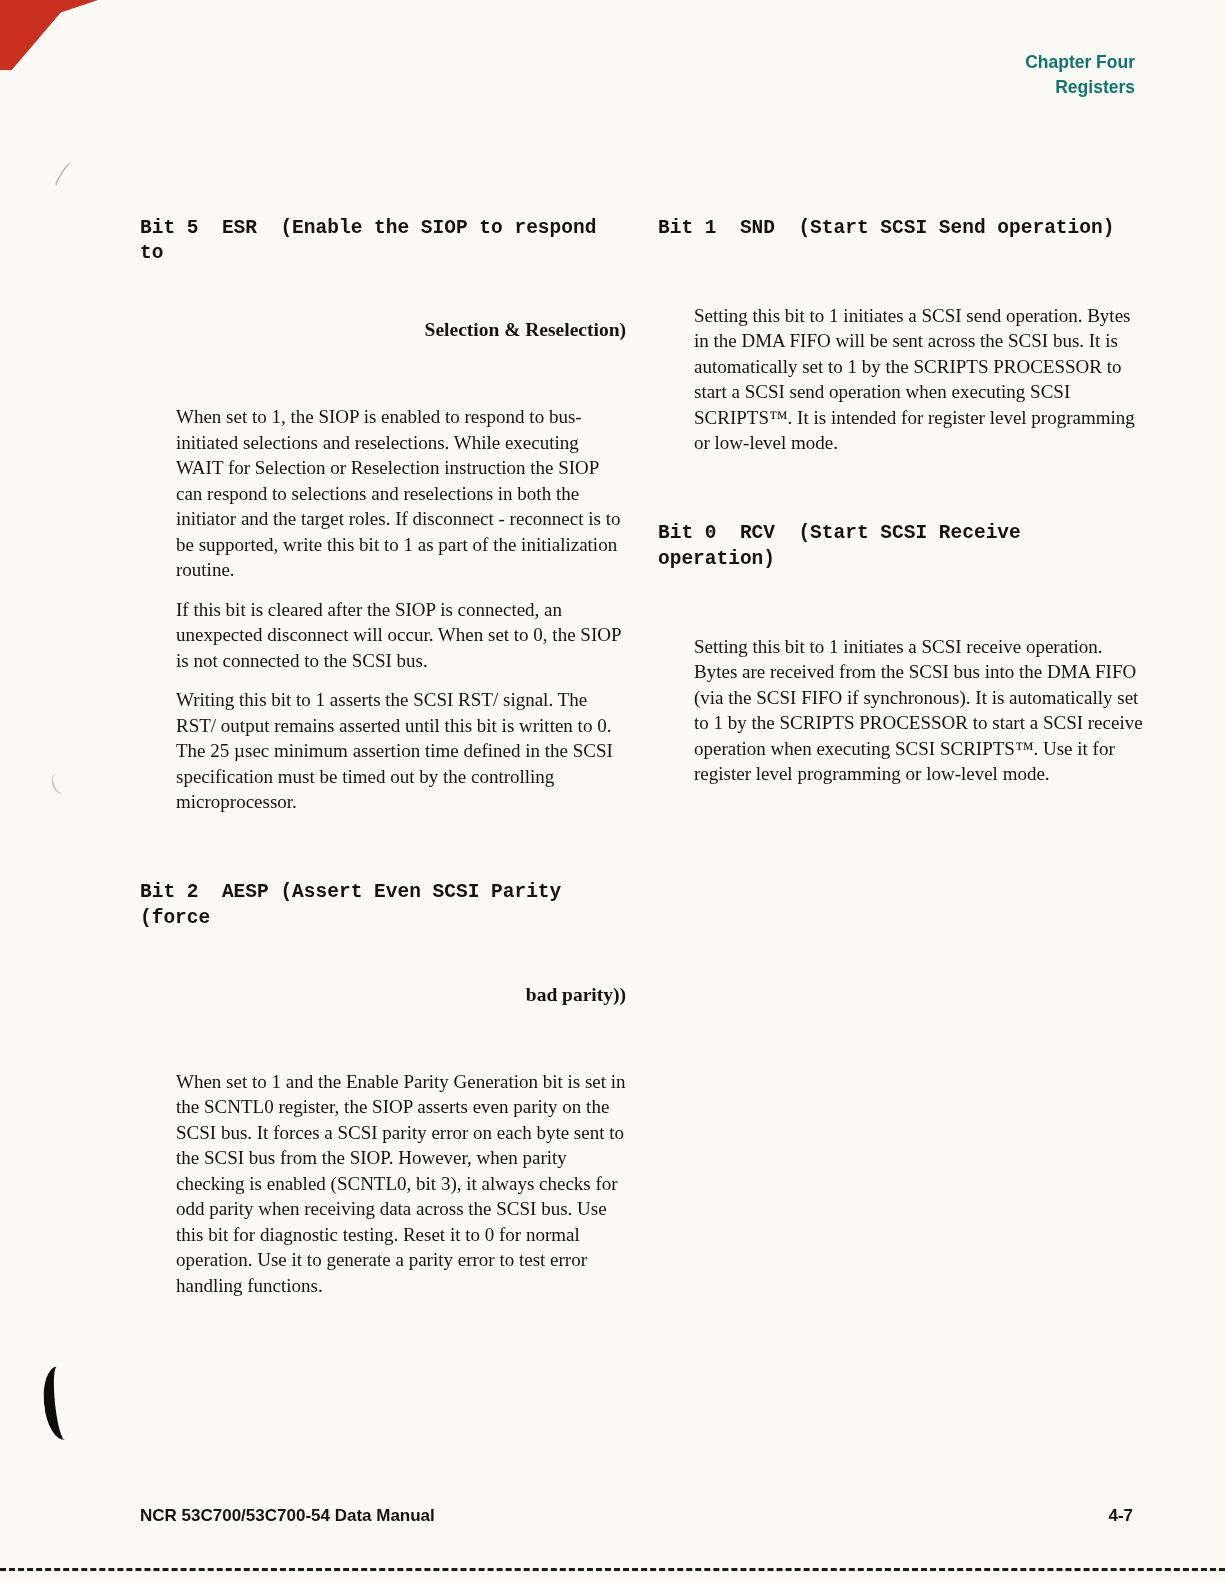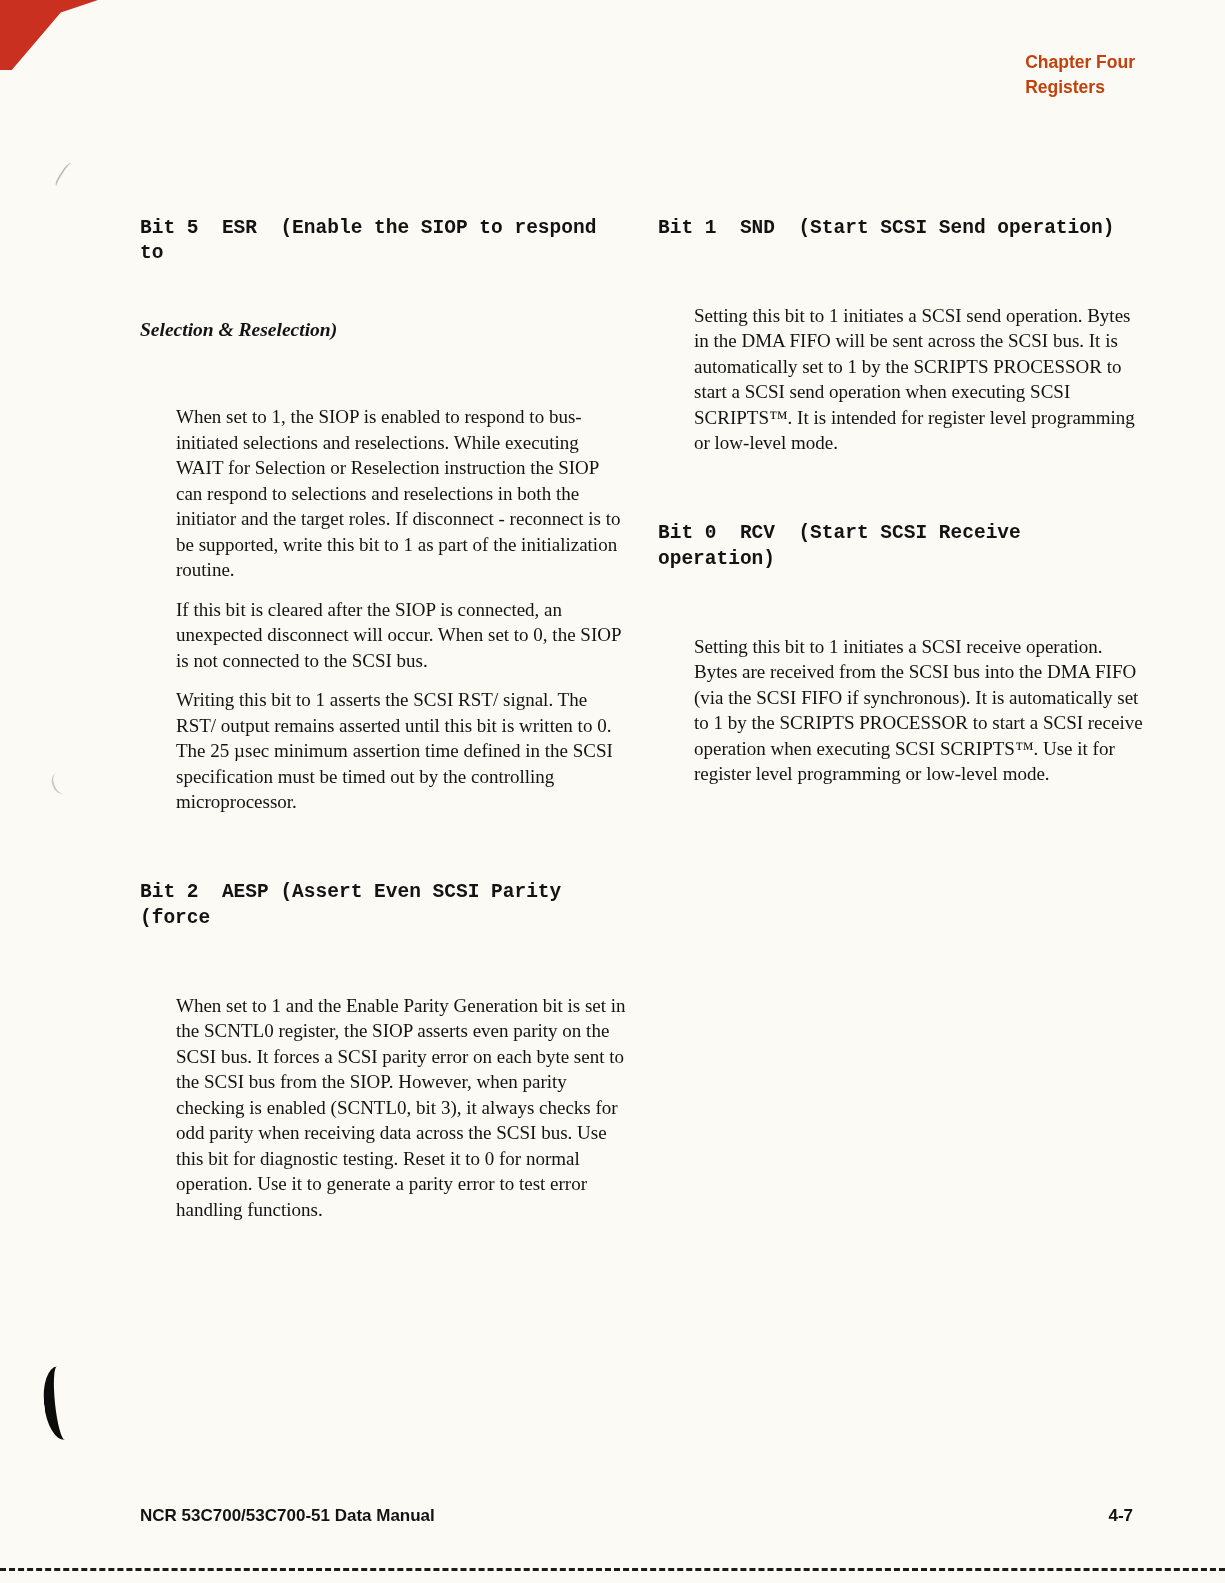--- a/index.html
+++ b/index.html
@@ -35,37 +35,37 @@
     border-radius:50% / 50%;
     transform:rotate(-6deg);
   }
   .bottom-dashes{
     position:absolute; left:0; top:1568px; width:100%;
     border-top:3px dashed #1c1c1c;
   }
 
   
   .page-header{
-    position:absolute; top:50px; right:90px; text-align:left;
+    position:absolute; top:50px; right:90px; text-align:right;
     font-family:"Liberation Sans", sans-serif; font-weight:bold;
-    font-size:17.5px; line-height:1.4; color:#c2410c;margin-left:42px;
+    font-size:17.5px; line-height:1.4; color:#0f766e;margin-left:42px;
   }
 
   
   .col { position:absolute; top:165px; width:486px; }
   .col-left  { left:140px; }
   .col-right { left:658px; }
 
   .sec-heading{
     font-size:19.5px; font-weight:bold; line-height:1.3;
     margin:15px 0 11px 0; white-space:pre-wrap;
   }
   section:first-child .sec-heading{ margin-top:0; }
   .h-line1{ display:block;font-family:Liberation Mono, monospace; }
-  .h-line2{ display:block; text-align:left;font-style:italic; }
+  .h-line2{ display:block; text-align:right; }
 
   p.body{
     font-size:19px; line-height:25.5px;
     margin:0 0 14px 36px;
   }
 
   
   .footer-left{
     position:absolute; left:140px; top:1506px;
     font-family:"Liberation Sans", sans-serif; font-weight:bold; font-size:17px;
@@ -105,20 +105,21 @@
       <p class="body">If this bit is cleared after the SIOP is connected, an unexpected disconnect will occur. When set to 0, the SIOP is not connected to the SCSI bus.</p>
     </section>
 
     <section>
       <p class="body">Writing this bit to 1 asserts the SCSI RST/ signal.  The RST/ output remains asserted until this bit is written to 0.  The 25 µsec minimum assertion time defined in the SCSI specification must be timed out by the controlling microprocessor.</p>
     </section>
 
     <section>
       <h3 class="sec-heading">
         <span class="h-line1">Bit 2  AESP (Assert Even SCSI Parity (force</span>
+        <span class="h-line2">bad parity))</span>
       </h3>
       <p class="body">When set to 1 and the Enable Parity Generation bit is set in the SCNTL0 register, the SIOP asserts even parity on the SCSI bus.  It forces a SCSI parity error on each byte sent to the SCSI bus from the SIOP.  However, when parity checking is enabled (SCNTL0, bit 3), it always checks for odd parity when receiving data across the SCSI bus.  Use this bit for diagnostic testing.  Reset it to 0 for normal operation.  Use it to generate a parity error to test error handling functions.</p>
     </section>
 
   </div>
 
   <div class="col col-right">
 
     <section>
       <h3 class="sec-heading">
@@ -129,16 +130,16 @@
 
     <section>
       <h3 class="sec-heading">
         <span class="h-line1">Bit 0  RCV  (Start SCSI Receive operation)</span>
       </h3>
       <p class="body">Setting this bit to 1 initiates a SCSI receive operation.  Bytes are received from the SCSI bus into the DMA FIFO (via the SCSI FIFO if synchronous).  It is automatically set to 1 by the SCRIPTS PROCESSOR to start a SCSI receive operation when executing SCSI SCRIPTS™.  Use it for register level programming or low-level mode.</p>
     </section>
 
   </div>
 
-  <div class="footer-left">NCR 53C700/53C700-51 Data Manual</div>
+  <div class="footer-left">NCR 53C700/53C700-54 Data Manual</div>
   <div class="footer-right">4-7</div>
 
 </div>
 
 </body></html>

